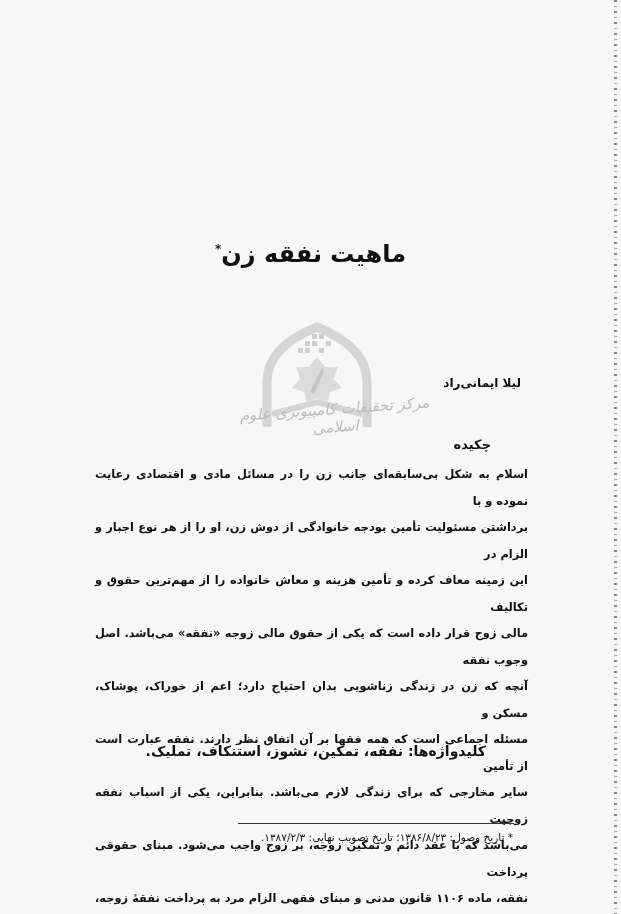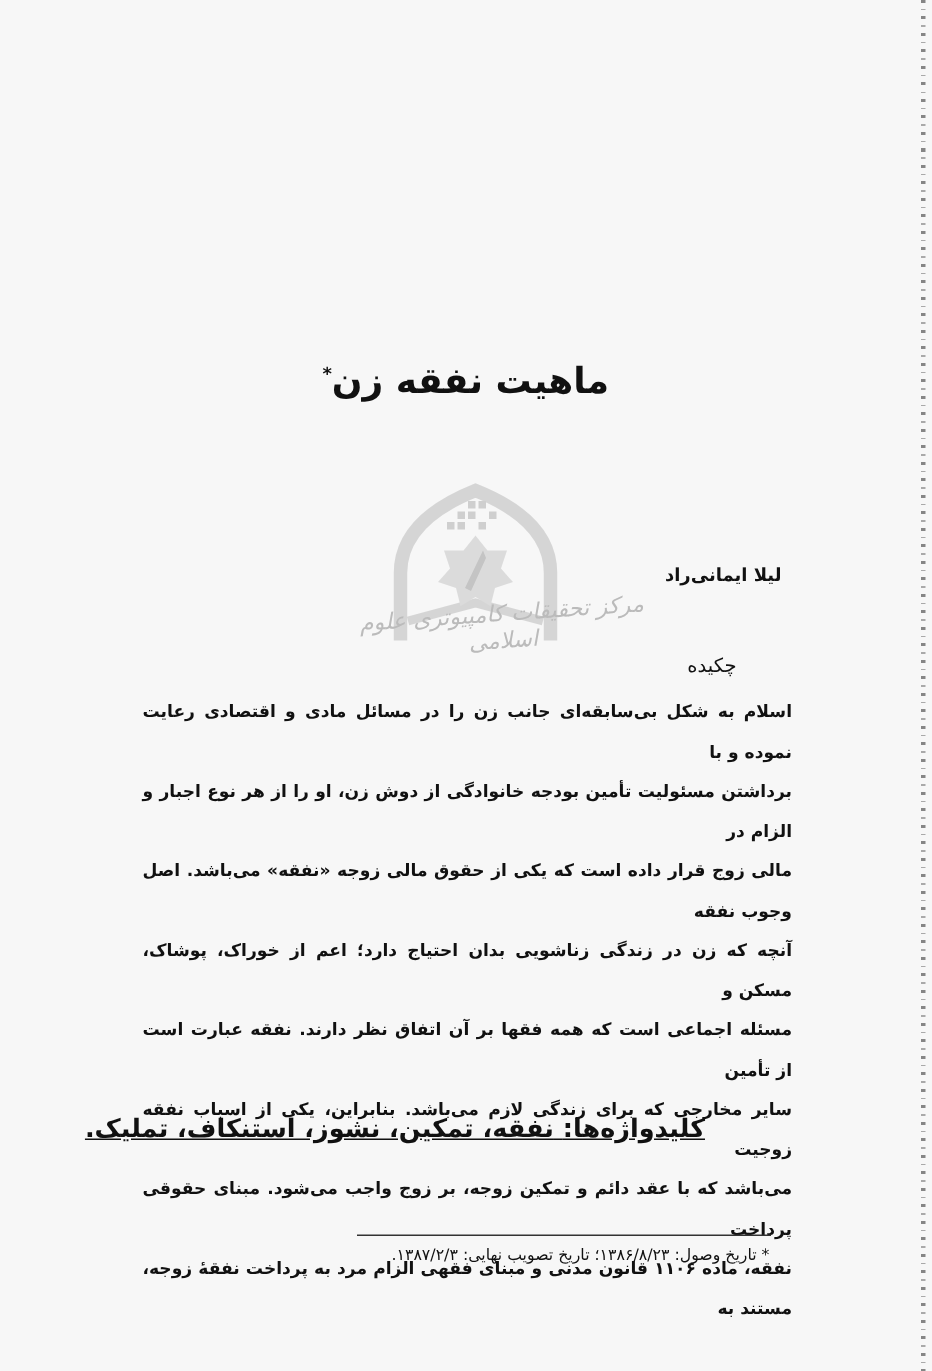--- a/index.html
+++ b/index.html
@@ -20,27 +20,27 @@
   .title sup { font-size:12px; }
   .watermark {
     position:absolute; left:252px; top:322px; width:130px; height:110px; opacity:.35;
   }
   .watermark-text {
     position:absolute; left:225px; top:400px; width:220px; text-align:center;
     font-size:15px; font-style:italic; color:#bbb; transform:rotate(-4deg);
   }
   .author { position:absolute; right:100px; top:376px; font-size:12px; font-weight:bold;margin-left:16px; }
   .affil { position:absolute; right:100px; top:404px; width:430px; font-size:10.5px; line-height:14px; text-align:right; }
-  .abstract-heading { position:absolute; right:130px; top:437px; font-size:13px; font-weight:normal; }
+  .abstract-heading { position:absolute; right:130px; top:437px; font-size:13px; font-weight:bold; }
   .abstract {
     position:absolute; right:93px; left:95px; top:461px;
     font-size:11.4px; font-weight:bold; line-height:26.5px; text-align:justify; text-align-last:right;
   }
   .abstract p { margin:0; }
-  .keywords { position:absolute; right:151px; top:743px; font-size:17px; font-weight:bold;text-decoration:underline; }
+  .keywords { position:absolute; right:135px; top:743px; font-size:14px; font-weight:bold; }
   .rule { position:absolute; left:238px; width:276px; top:823px; height:1px; background:#333; }
   .footnote { position:absolute; right:108px; top:831px; font-size:10.5px; }
 </style>
 </head>
 <body>
 
 <div class="edge"></div>
 
 <div class="page">
 
@@ -66,20 +66,21 @@
   </svg>
   <div class="watermark-text">مرکز تحقیقات کامپیوتری علوم اسلامی</div>
 
   <div class="author">لیلا ایمانی‌راد</div>
 
   <div class="abstract-heading">چکیده</div>
 
   <div class="abstract">
     <p>اسلام به شکل بی‌سابقه‌ای جانب زن را در مسائل مادی و اقتصادی رعایت نموده و با</p>
     <p>برداشتن مسئولیت تأمین بودجه خانوادگی از دوش زن، او را از هر نوع اجبار و الزام در</p>
+    <p>این زمینه معاف کرده و تأمین هزینه و معاش خانواده را از مهم‌ترین حقوق و تکالیف</p>
     <p>مالی زوج قرار داده است که یکی از حقوق مالی زوجه «نفقه» می‌باشد. اصل وجوب نفقه</p>
     <p>آنچه که زن در زندگی زناشویی بدان احتیاج دارد؛ اعم از خوراک، پوشاک، مسکن و</p>
     <p>مسئله اجماعی است که همه فقها بر آن اتفاق نظر دارند. نفقه عبارت است از تأمین</p>
     <p>سایر مخارجی که برای زندگی لازم می‌باشد. بنابراین، یکی از اسباب نفقه زوجیت</p>
     <p>می‌باشد که با عقد دائم و تمکین زوجه، بر زوج واجب می‌شود. مبنای حقوقی پرداخت</p>
     <p>نفقه، ماده ۱۱۰۶ قانون مدنی و مبنای فقهی الزام مرد به پرداخت نفقهٔ زوجه، مستند به</p>
 
   </div>
 
   <div class="keywords">

